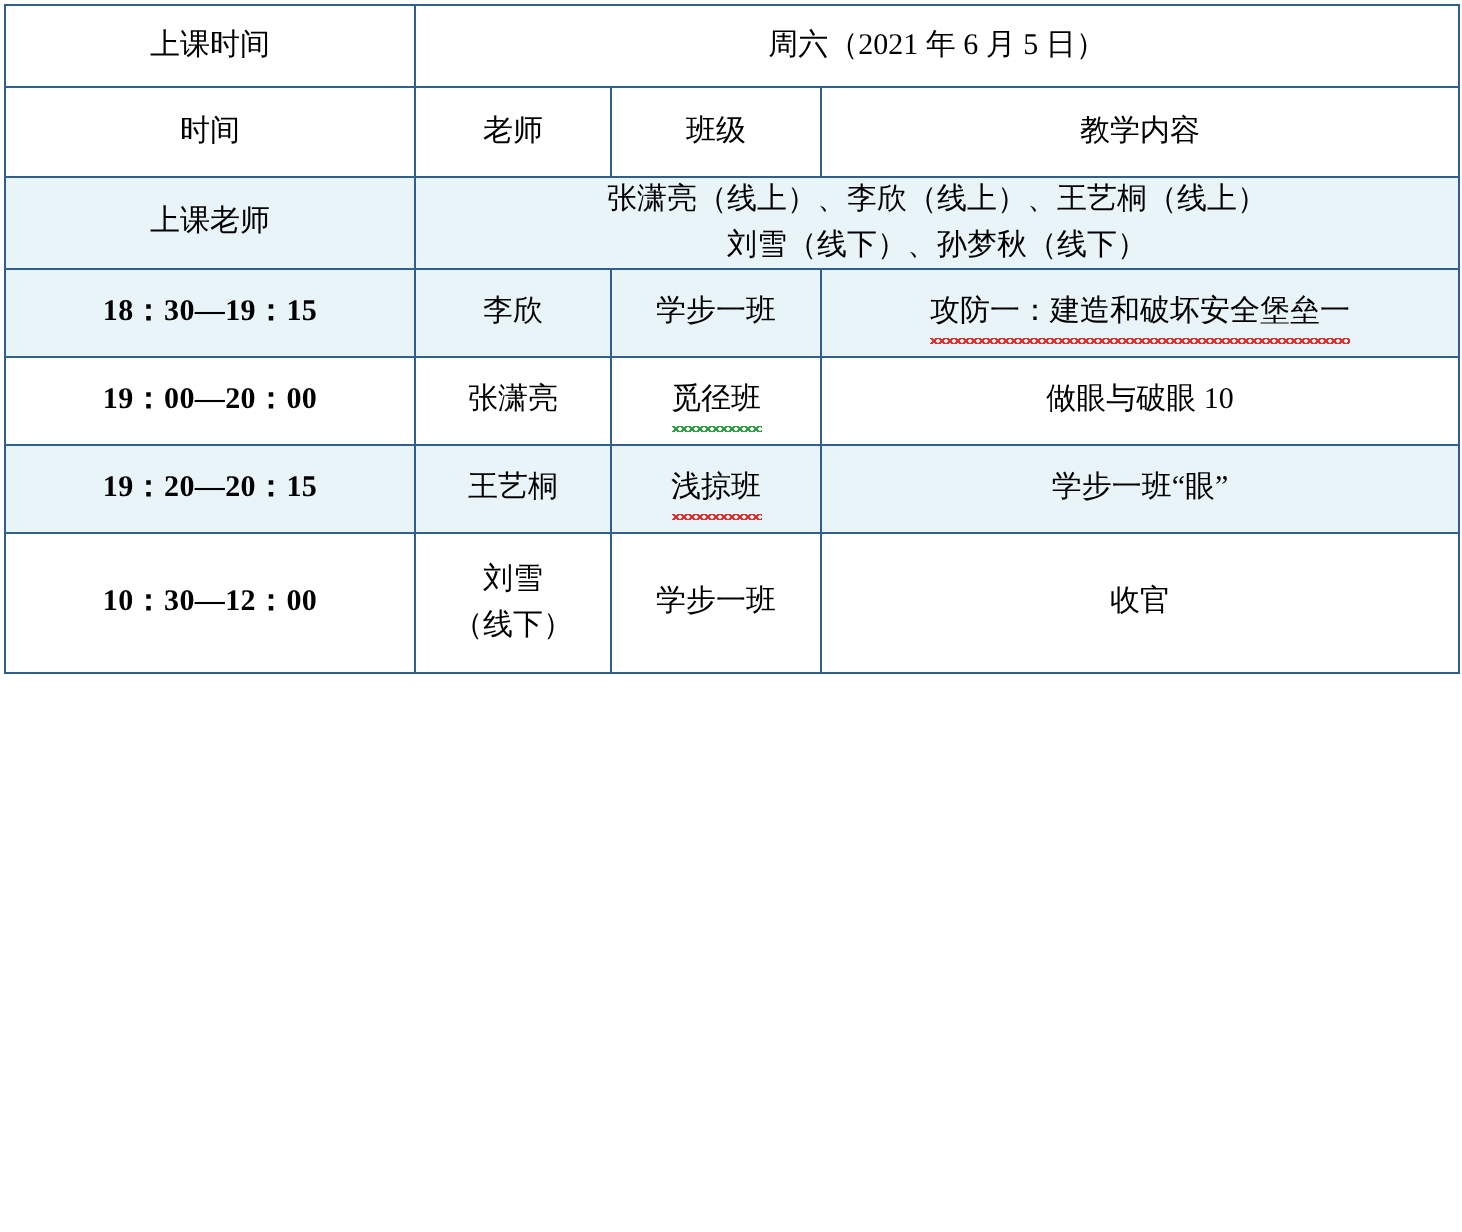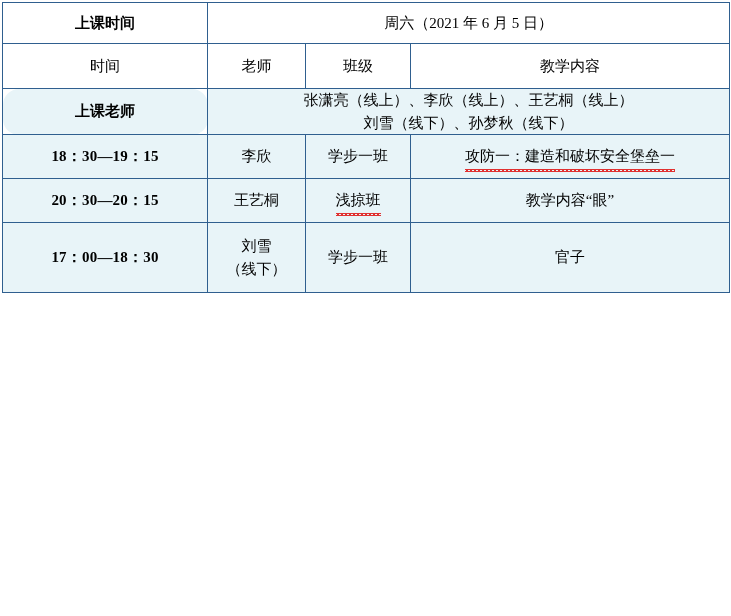--- a/index.html
+++ b/index.html
@@ -37,23 +37,22 @@
   
   col.c1 { width: 205px; }
   col.c2 { width: 98px; }
   col.c3 { width: 105px; }
   col.c4 { width: 319px; }
 
   .tinted { background: #e8f4f8; }
   .white  { background: #ffffff; }
 
   .hdr-label {
-    font-weight: bold;
+    font-weight: normal;
     font-size: 15.5px;
-    border-radius: 16px;
   }
   .hdr-big {
     font-size: 17px;
     margin-top: 35px;
   }
   .teachers-cell {
     padding: 8px 10px 10px 10px;
     font-size: 16px;
     line-height: 1.85;
   }
@@ -132,34 +131,40 @@
         </td>
       </tr>
 
       <tr class="row-h2">
         <td class="tinted timecell">18：30—19：15</td>
         <td class="tinted">李欣</td>
         <td class="tinted"><span>学步一班</span></td>
         <td class="tinted content-cell"><span class="squiggle nowrap">攻防一：建造和破坏安全堡垒一</span></td>
       </tr>
 
+      <tr class="row-h2">
+        <td class="white timecell">19：00—20：00</td>
+        <td class="white">张潇亮</td>
+        <td class="white"><span class="squiggle squiggle-green">觅径班</span></td>
+        <td class="white content-cell"><span>做眼与破眼 10</span></td>
+      </tr>
 
       <tr class="row-h2">
-        <td class="tinted timecell">20：30—20：15</td>
+        <td class="tinted timecell">19：20—20：15</td>
         <td class="tinted">王艺桐</td>
         <td class="tinted"><span class="squiggle">浅掠班</span></td>
-        <td class="tinted content-cell"><span>教学内容“眼”</span></td>
+        <td class="tinted content-cell"><span>学步一班“眼”</span></td>
       </tr>
 
-
       <tr class="row-tall">
-        <td class="tinted timecell">17：00—18：30</td>
-        <td class="tinted two-line">
+        <td class="white timecell">10：30—12：00</td>
+        <td class="white two-line">
           <div>刘雪</div>
           <div>（线下）</div>
         </td>
-        <td class="tinted"><span>学步一班</span></td>
-        <td class="tinted content-cell"><span>官子</span></td>
+        <td class="white"><span>学步一班</span></td>
+        <td class="white content-cell"><span>收官</span></td>
       </tr>
+
 
     </tbody>
   </table>
 </div>
 
 </body></html>

